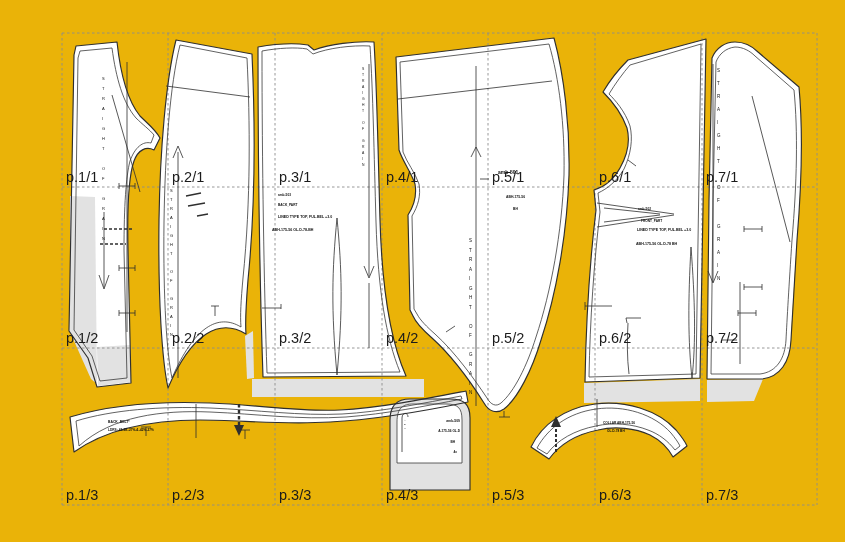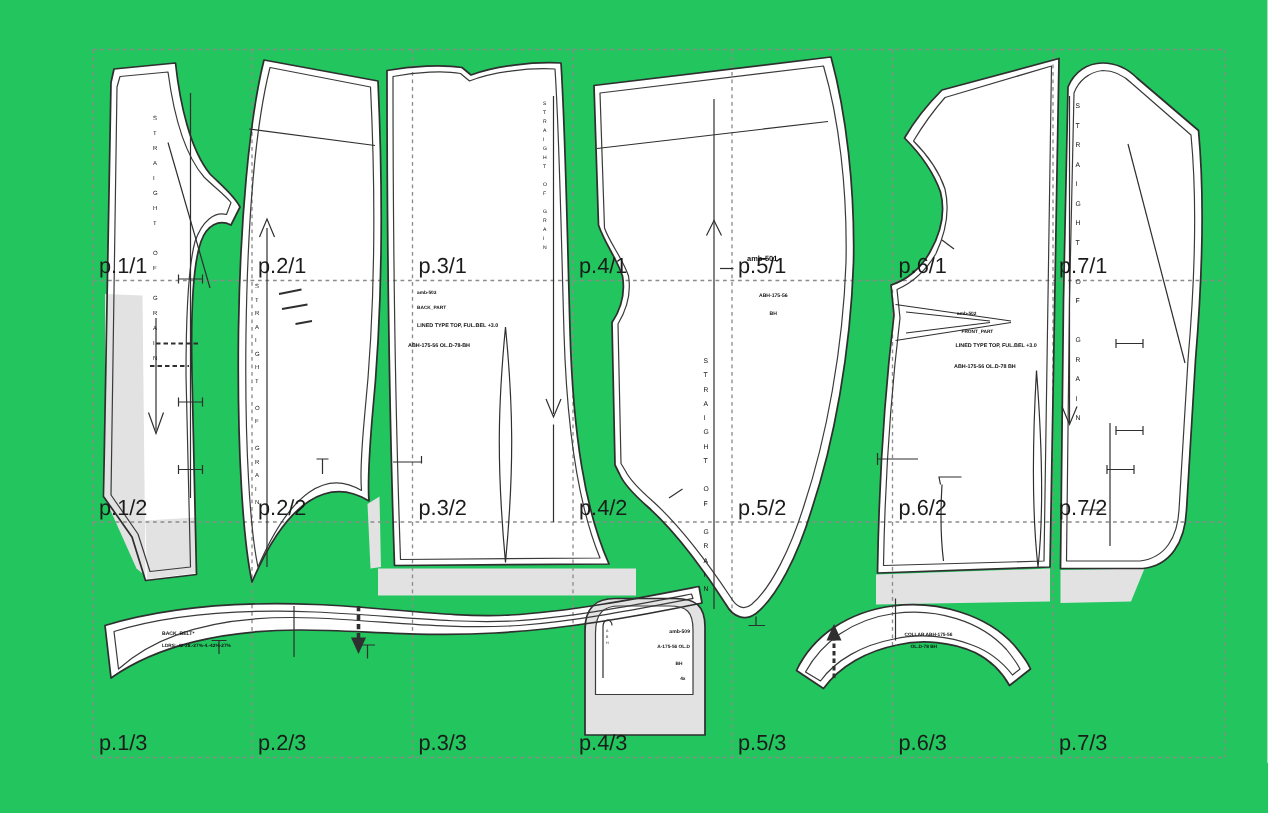--- a/index.html
+++ b/index.html
@@ -1,17 +1,17 @@
 <!DOCTYPE html>
 <html><head>
 <meta charset="utf-8">
 <style>
   html,body{margin:0;padding:0;background:#fff;}
   .stage{
-    position:relative;width:845px;height:542px;background:#22c55e;overflow:hidden;
+    position:relative;width:845px;height:542px;background:#eab308;overflow:hidden;
     font-family:"Liberation Sans", sans-serif;
   }
   svg{position:absolute;left:0;top:0;}
   text{font-family:"Liberation Sans", sans-serif;fill:#161616;}
   .grid-label{font-size:14.5px;fill:#1b1b1b;}
   .tiny{fill:#101010;}
   .outer{fill:none;stroke:#2f2f2f;stroke-width:1.15;stroke-linejoin:round;}
   .inner{fill:none;stroke:#3a3a3a;stroke-width:0.8;stroke-linejoin:round;}
   .det{fill:none;stroke:#2f2f2f;stroke-width:0.8;}
   .gridline{stroke:#8c8c8c;stroke-width:0.9;stroke-dasharray:2.5 2.5;fill:none;}

